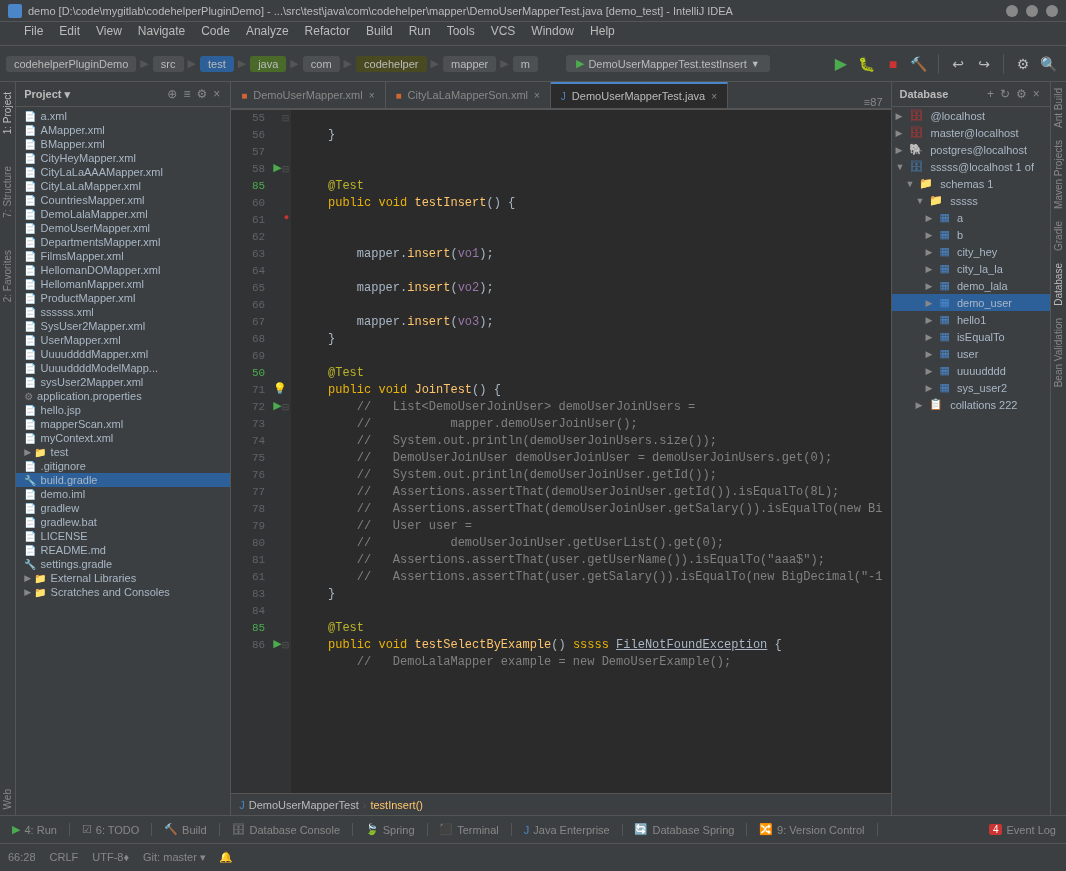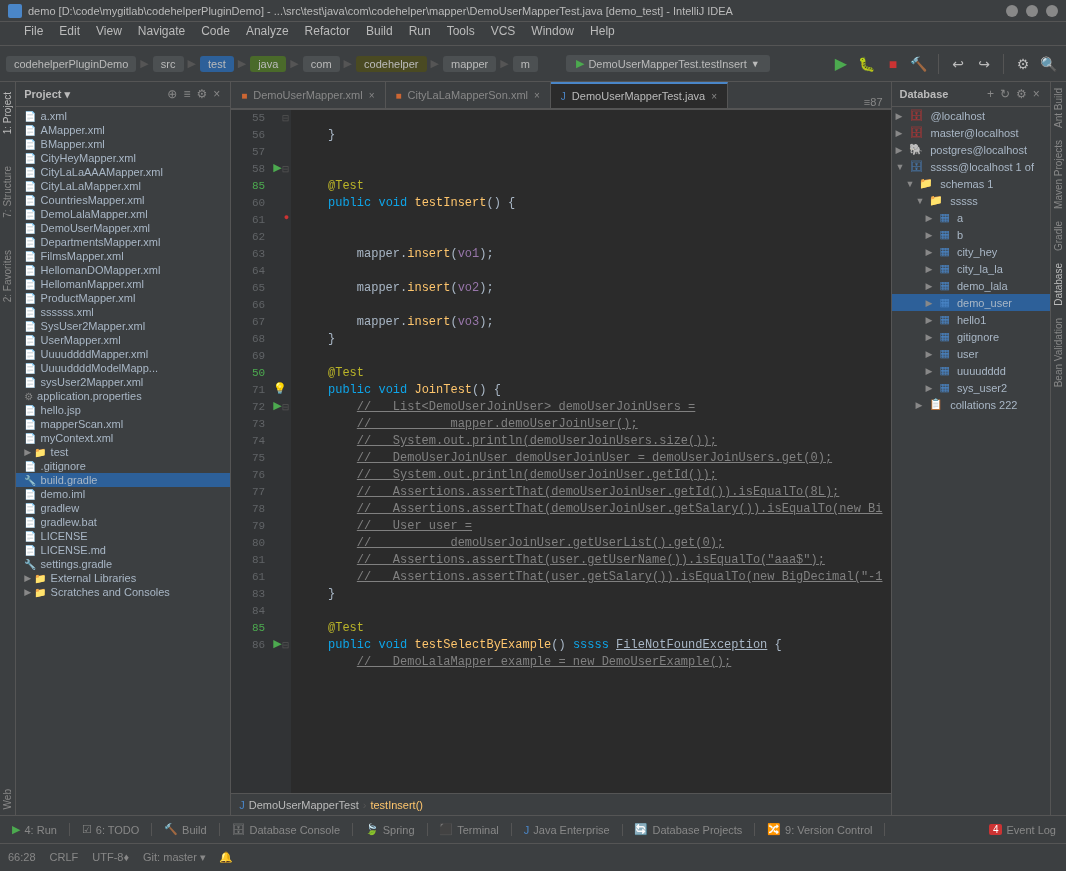--- a/index.html
+++ b/index.html
@@ -76,23 +76,23 @@
     .bottom-event { padding: 0 10px; font-size: 11px; color: #888; display: flex; align-items: center; gap: 4px; }
     .event-badge { background: #cc3333; color: white; border-radius: 2px; padding: 0 4px; font-size: 10px; }
     
     
     #status-bar { height: 28px; background: #3c3f41; display: flex; align-items: center; padding: 0 8px; border-top: 1px solid #555; font-size: 11px; color: #888; gap: 12px; }
     #status-bar .status-left { flex: 1; }
     #status-bar .status-right { display: flex; gap: 14px; }
     .status-success { color: #4caa4f; }
     
     
-    .kw { color: #0ea5e9; }
+    .kw { color: #eab308; }
     .method { color: #ffc66d; }
-    .comment { color: #808080; text-decoration: underline; }
+    .comment { color: #808080; }
     .ann { color: #bbb529; }
     .var { color: #9876aa; }
     .exc { color: #a9b7c6; text-decoration: underline; }
     
     
     ::-webkit-scrollbar { width: 8px; height: 8px; }
     ::-webkit-scrollbar-track { background: #3c3f41; }
     ::-webkit-scrollbar-thumb { background: #5a5a5a; border-radius: 4px; }
     
     
@@ -313,21 +313,21 @@
       <div class="tree-item">
           <span class="file-icon" style="color:#888;">📄</span>
           <span>gradlew.bat</span>
         </div>
       <div class="tree-item">
           <span class="file-icon" style="color:#888;">📄</span>
           <span>LICENSE</span>
         </div>
       <div class="tree-item">
           <span class="file-icon" style="color:#888;">📄</span>
-          <span>LICENSE.md</span>
+          <span>README.md</span>
         </div>
       <div class="tree-item">
           <span class="file-icon" style="color:#4caa4f;">🔧</span>
           <span>settings.gradle</span>
         </div>
       <div class="tree-item">
           <span class="tree-expand">▶</span>
           <span class="file-icon folder-icon">📁</span>
           <span>External Libraries</span>
         </div>
@@ -523,21 +523,21 @@
         <span>demo_user</span>
       </div>
       <div class="db-item" style="padding-left:34px;">
         <span class="db-expand">▶</span>
         <span style="color:#4a86c8;margin-right:3px;">▦</span>
         <span>hello1</span>
       </div>
       <div class="db-item" style="padding-left:34px;">
         <span class="db-expand">▶</span>
         <span style="color:#4a86c8;margin-right:3px;">▦</span>
-        <span>gitignore</span>
+        <span>isEqualTo</span>
       </div>
       <div class="db-item" style="padding-left:34px;">
         <span class="db-expand">▶</span>
         <span style="color:#4a86c8;margin-right:3px;">▦</span>
         <span>user</span>
       </div>
       <div class="db-item" style="padding-left:34px;">
         <span class="db-expand">▶</span>
         <span style="color:#4a86c8;margin-right:3px;">▦</span>
         <span>uuuudddd</span>
@@ -588,21 +588,21 @@
   <div class="bottom-tab">
     <span>⬛</span>
     <span>Terminal</span>
   </div>
   <div class="bottom-tab">
     <span style="color:#4a86c8;">J</span>
     <span>Java Enterprise</span>
   </div>
   <div class="bottom-tab">
     <span>🔄</span>
-    <span>Database Projects</span>
+    <span>Database Spring</span>
   </div>
   <div class="bottom-tab">
     <span>🔀</span>
     <span>9: Version Control</span>
   </div>
   <div class="bottom-spacer"></div>
   <div class="bottom-event">
     <span class="event-badge">4</span>
     <span>Event Log</span>
   </div>

